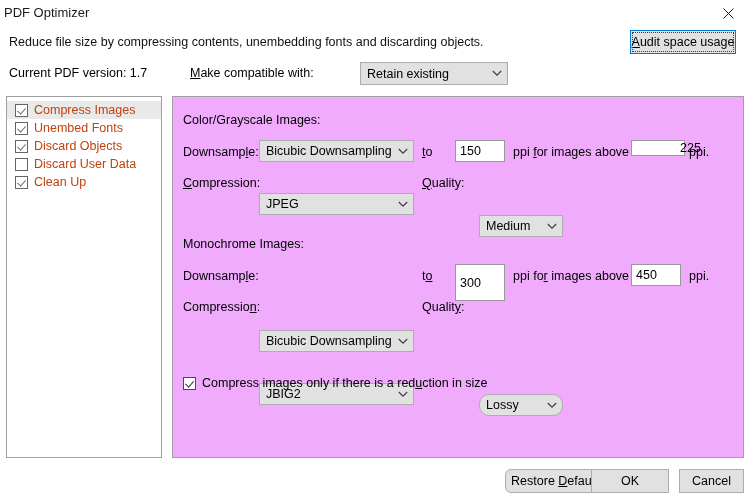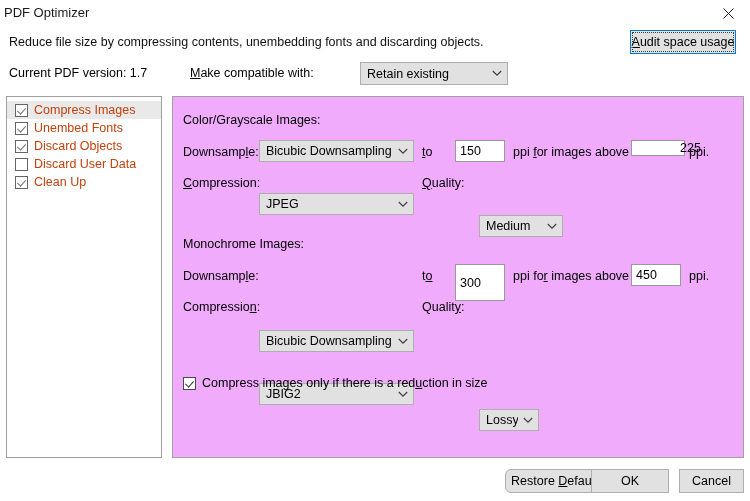--- a/index.html
+++ b/index.html
@@ -327,21 +327,21 @@
     <span class="label">JBIG2</span>
     <span class="chev">
       <svg width="10" height="7" viewBox="0 0 10 7">
           <path d="M0.8 1 L5 5.2 L9.2 1" fill="none" stroke="#3b3b3b" stroke-width="1.1"></path>
         </svg>
     </span>
   </div>
 
   <div class="fld-label" style="left:249px; top:203px;">Qualit<u>y</u>:</div>
 
-  <div class="combo" style="left:306px; top:202px; width:60px; height:22px;">
+  <div class="combo" style="left:306px; top:187px; width:84px; height:22px;border-radius:10px;">
     <span class="label">Lossy</span>
     <span class="chev">
       <svg width="10" height="7" viewBox="0 0 10 7">
           <path d="M0.8 1 L5 5.2 L9.2 1" fill="none" stroke="#3b3b3b" stroke-width="1.1"></path>
         </svg>
     </span>
   </div>
 
   <div class="bottom-check" style="left:10px; top:279px;">
     <span class="cb-lg checked"></span>

